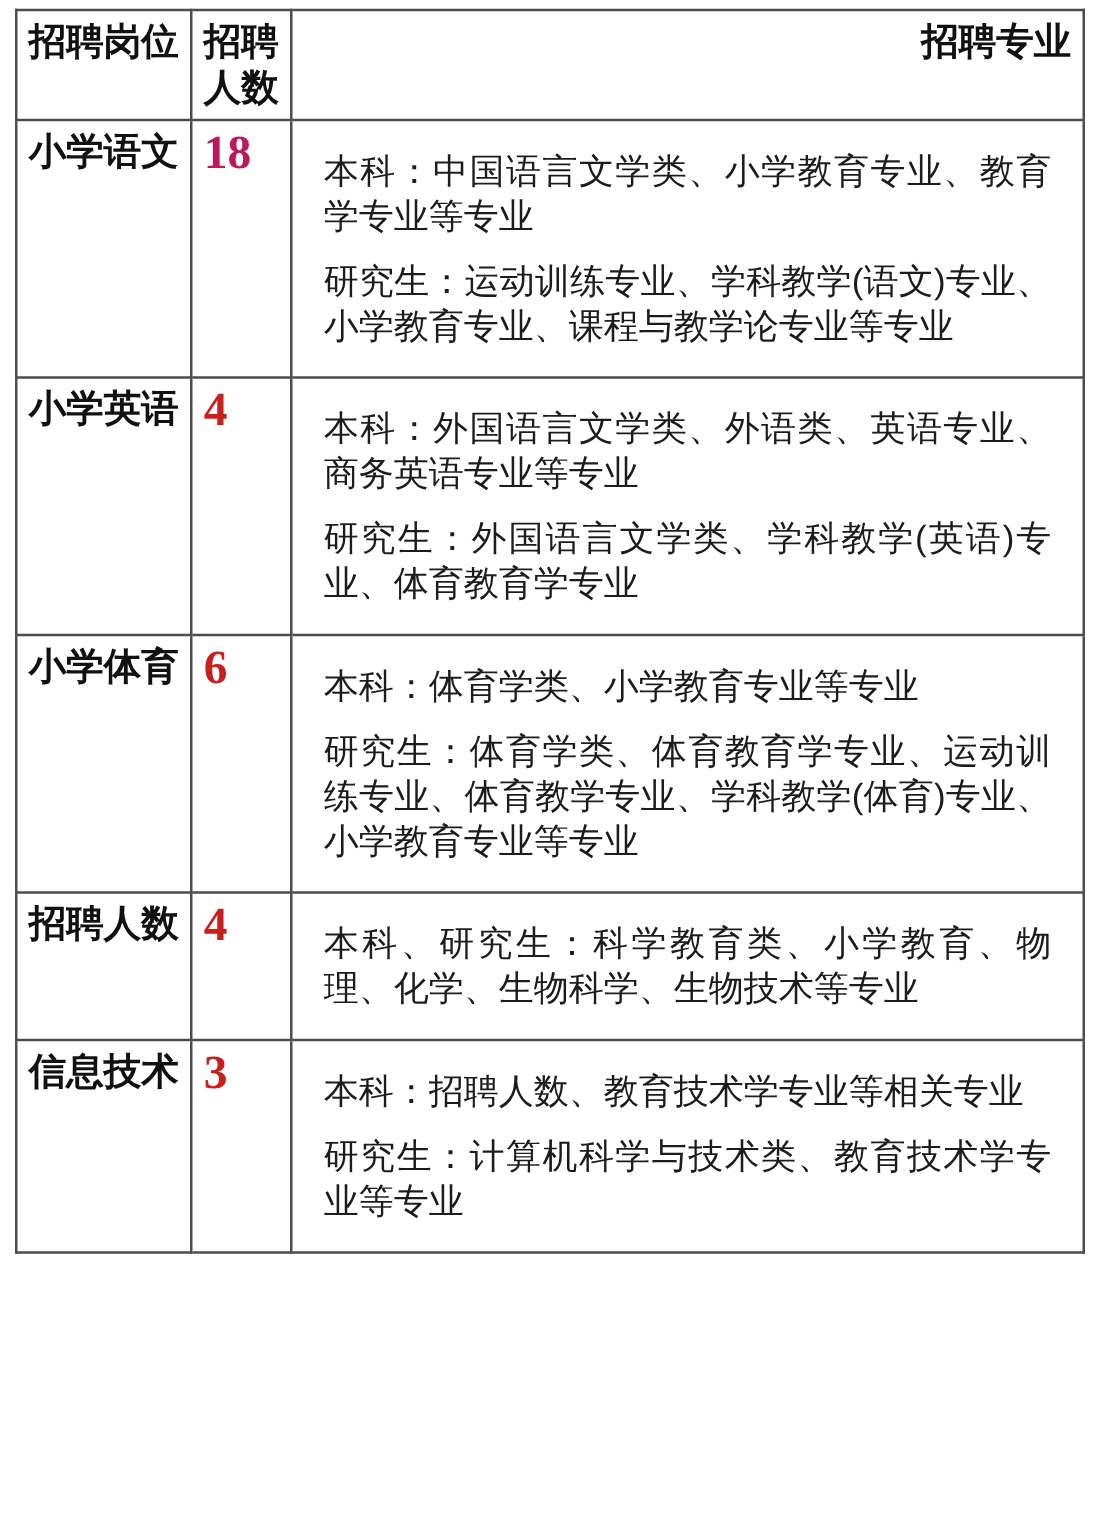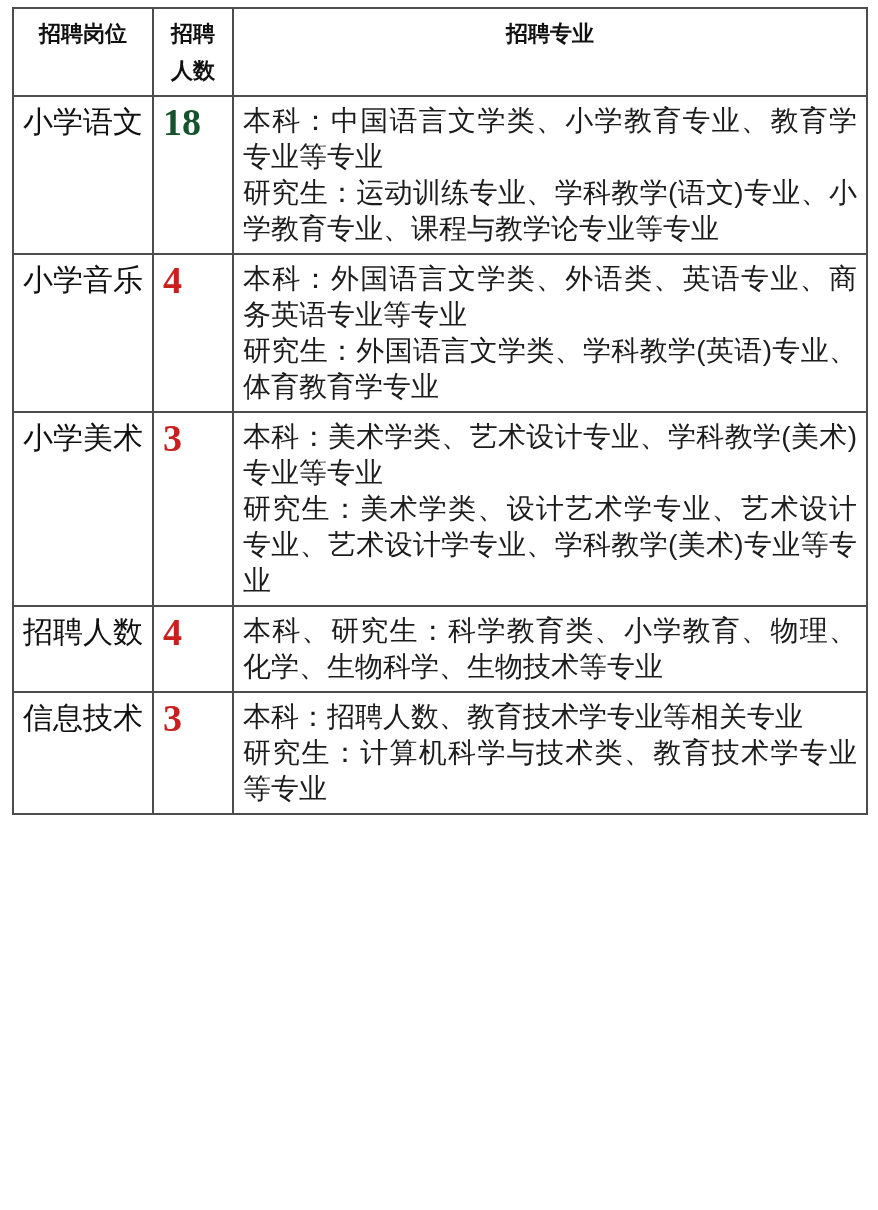--- a/index.html
+++ b/index.html
@@ -27,41 +27,41 @@
   col.c-majors { width: 634px; }
   table.recruit th,
   table.recruit td {
     border: 2px solid #4d4d4d;
     vertical-align: top;
     padding: 6px 9px;
     box-sizing: border-box;
     color: #111111;
   }
   th.hdr {
-    text-align: center;
-    font-size: 22px;
+    text-align: right;
+    font-size: 30px;
     font-weight: bold;
     line-height: 37px;
     color: #111111;
   }
   td.pos {
     font-size: 30px;
-    font-weight: normal;
+    font-weight: bold;
     line-height: 37px;
     white-space: nowrap;
   }
   td.num {
     font-family: "Liberation Serif", serif;
     font-size: 38px;
     font-weight: bold;
     line-height: 38px;
   }
   td.majors { padding: 5px 10px; }
   td.majors p {
-    margin: 0;
+    margin: 16px;
     font-size: 28px;
     font-weight: normal;
     line-height: 36px;
     text-align: justify;
     color: #1c1c1c;
   }
 </style>
 </head>
 <body>
 
@@ -75,40 +75,40 @@
     <thead>
       <tr style="height:79px;">
         <th class="hdr">招聘岗位</th>
         <th class="hdr">招聘人数</th>
         <th class="hdr">招聘专业</th>
       </tr>
     </thead>
     <tbody>
       <tr style="height:153px;">
         <td class="pos">小学语文</td>
-        <td class="num" style="color:#14532d;">18</td>
+        <td class="num" style="color:#be185d;">18</td>
         <td class="majors">
             <p>本科：中国语言文学类、小学教育专业、教育学专业等专业</p>
             <p>研究生：运动训练专业、学科教学(语文)专业、小学教育专业、课程与教学论专业等专业</p>
           </td>
       </tr>
       <tr style="height:153px;">
-        <td class="pos">小学音乐</td>
+        <td class="pos">小学英语</td>
         <td class="num" style="color:#c9201d;">4</td>
         <td class="majors">
             <p>本科：外国语言文学类、外语类、英语专业、商务英语专业等专业</p>
             <p>研究生：外国语言文学类、学科教学(英语)专业、体育教育学专业</p>
           </td>
       </tr>
-      <tr style="height:190px;">
-        <td class="pos">小学美术</td>
-        <td class="num" style="color:#c9201d;">3</td>
+      <tr style="height:155px;">
+        <td class="pos">小学体育</td>
+        <td class="num" style="color:#c9201d;">6</td>
         <td class="majors">
-            <p>本科：美术学类、艺术设计专业、学科教学(美术)专业等专业</p>
-            <p>研究生：美术学类、设计艺术学专业、艺术设计专业、艺术设计学专业、学科教学(美术)专业等专业</p>
+            <p>本科：体育学类、小学教育专业等专业</p>
+            <p>研究生：体育学类、体育教育学专业、运动训练专业、体育教学专业、学科教学(体育)专业、小学教育专业等专业</p>
           </td>
       </tr>
       <tr style="height:80px;">
         <td class="pos">招聘人数</td>
         <td class="num" style="color:#c9201d;">4</td>
         <td class="majors">
             <p>本科、研究生：科学教育类、小学教育、物理、化学、生物科学、生物技术等专业</p>
           </td>
       </tr>
       <tr style="height:107px;">

